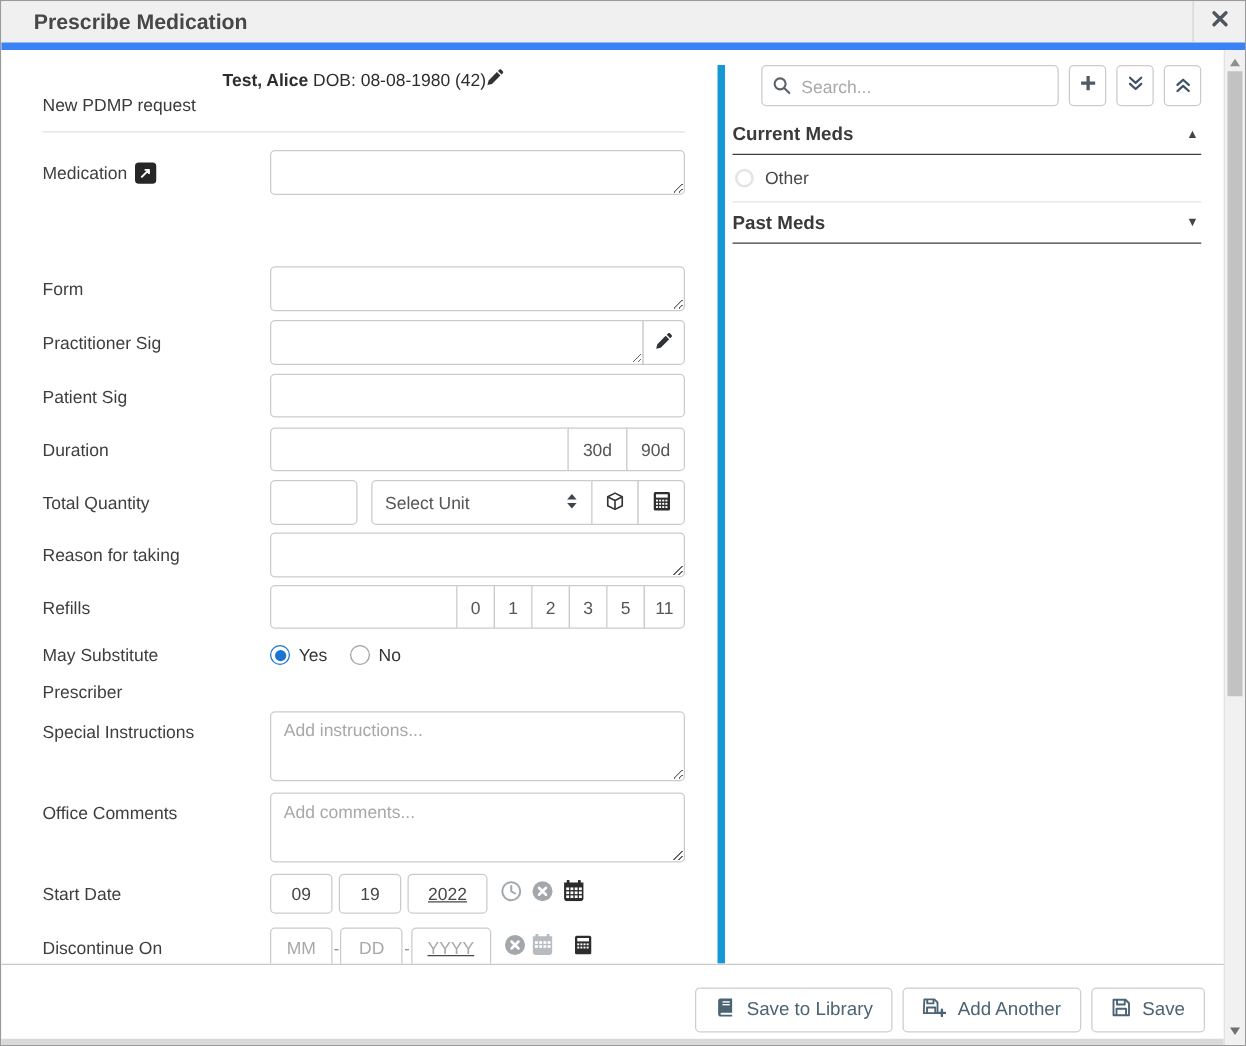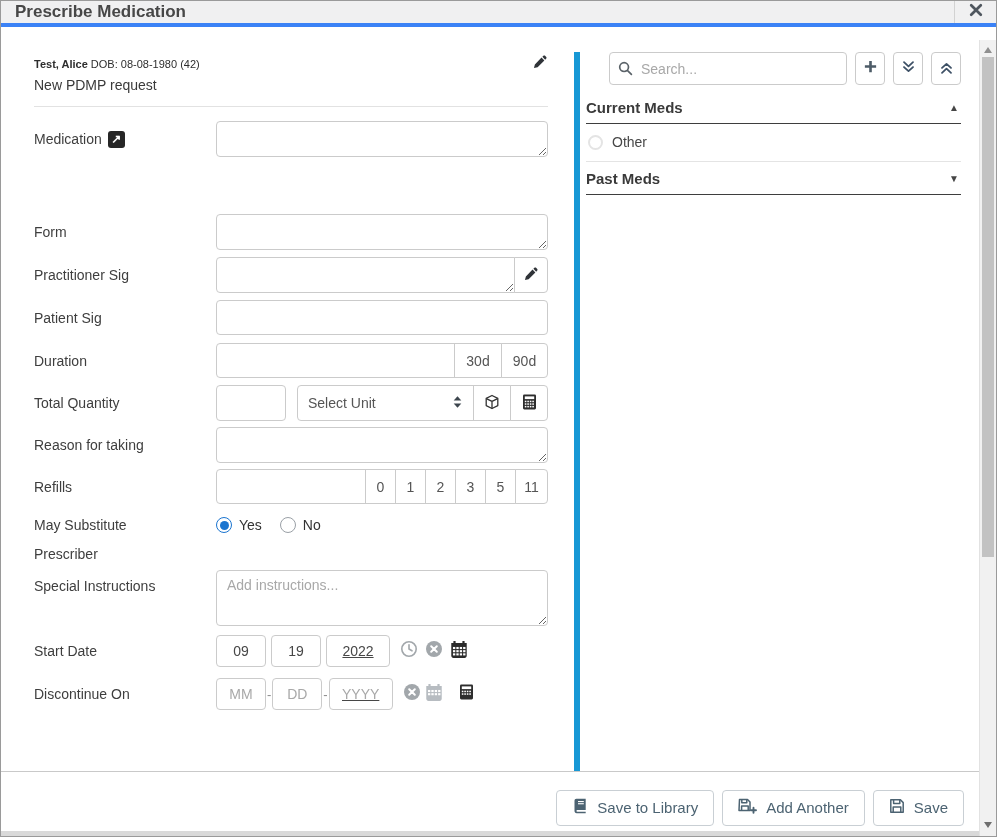--- a/index.html
+++ b/index.html
@@ -1,39 +1,39 @@
 <!DOCTYPE html>
 <html><head>
 <meta charset="utf-8">
 <style>
   * { box-sizing: border-box; margin: 0; padding: 0; }
   html,body { font-family: "Liberation Sans", sans-serif; background:#e9e9e9; }
   .modal { position:relative; width:997px; height:837px; background:#fff; border:1px solid #9a9a9a; overflow:hidden; }
 
   
-  .titlebar { position:absolute; top:0; left:0; right:0; height:26px; background:#f0f0f1;
-    border-bottom:4px solid #3b82f6; display:flex; align-items:center; }
+  .titlebar { position:absolute; top:0; left:0; right:0; height:39px; background:#f0f0f1;
+    border-bottom:6px solid #3b82f6; display:flex; align-items:center;padding-left:12px; }
   .title { padding-left:14px; font-size:17px; font-weight:bold; color:#474747; flex:1; }
   .close-btn { width:42px; height:100%; border-left:1px solid #d2d2d2; display:flex; align-items:center; justify-content:center; cursor:pointer; }
 
   
   .scrollbar { position:absolute; top:39px; right:0; bottom:0; width:17px; background:#f1f1f1; border-left:1px solid #e2e2e2; }
   .sb-arrow { position:absolute; left:50%; transform:translateX(-50%); width:0; height:0; border-left:4px solid transparent; border-right:4px solid transparent; }
   .sb-up { top:7px; border-bottom:6px solid #8f8f8f; }
   .sb-down { bottom:8px; border-top:6px solid #6f6f6f; }
   .sb-thumb { position:absolute; top:17px; left:2px; width:12px; height:500px; background:#c2c2c2; }
 
   
   .dialog-body { position:absolute; top:39px; left:0; right:17px; height:731px; display:flex; background:#fff; overflow:hidden; }
   .form-pane { width:573px; padding:14px 26px 0 33px; overflow:hidden; }
   .blue-divider { width:6px; background:#1798d5; margin-top:12px; }
   .meds-pane { flex:1; padding:12px 18px 0 6px; }
 
   
-  .patient-line { font-size:11px; color:#2d2d2d; line-height:20px; display:flex; justify-content:space-between; }
+  .patient-line { font-size:14px; color:#2d2d2d; line-height:20px; display:flex; justify-content:center; }
   .patient-name { font-weight:bold; }
   .patient-note { font-size:14px; color:#3a3a3a; line-height:20px; }
   .patient-divider { border:none; border-top:1px solid #e2e2e2; margin:11px 0 14px 0; }
 
   
   .field-row { display:flex; align-items:center; }
   .field-label { width:182px; flex:none; font-size:14px; color:#3e3e3e; padding-right:8px; display:flex; align-items:center; gap:6px; }
   .control { width:332px; display:flex; align-items:center; }
   input, textarea { font-family:"Liberation Sans", sans-serif; font-size:14px; color:#3f3f3f;
     border:1px solid #cbcbcb; border-radius:4px; background:#fff; padding:6px 10px; outline:none; }
@@ -255,20 +255,26 @@
         <div class="field-label">Prescriber</div>
       </div>
 
       <div class="field-row" style="margin-bottom:9px; align-items:flex-start;">
         <div class="field-label" style="margin-top:8px;">Special Instructions</div>
         <div class="control">
             <textarea class="ta-m" placeholder="Add instructions..." style=""></textarea>
           </div>
       </div>
 
+      <div class="field-row" style="margin-bottom:9px; align-items:flex-start;">
+        <div class="field-label" style="margin-top:8px;">Office Comments</div>
+        <div class="control">
+            <textarea class="ta-m" placeholder="Add comments..." style=""></textarea>
+          </div>
+      </div>
 
       <div class="field-row" style="margin-bottom:11px;">
         <div class="field-label">Start Date</div>
         <div class="control">
           <input class="date-inp" value="09" style="">
           <span class="date-gap"></span>
           <input class="date-inp" value="19" style="">
           <span class="date-gap"></span>
           <input class="date-inp yr" value="2022" style="">
           <div class="icon-row">

